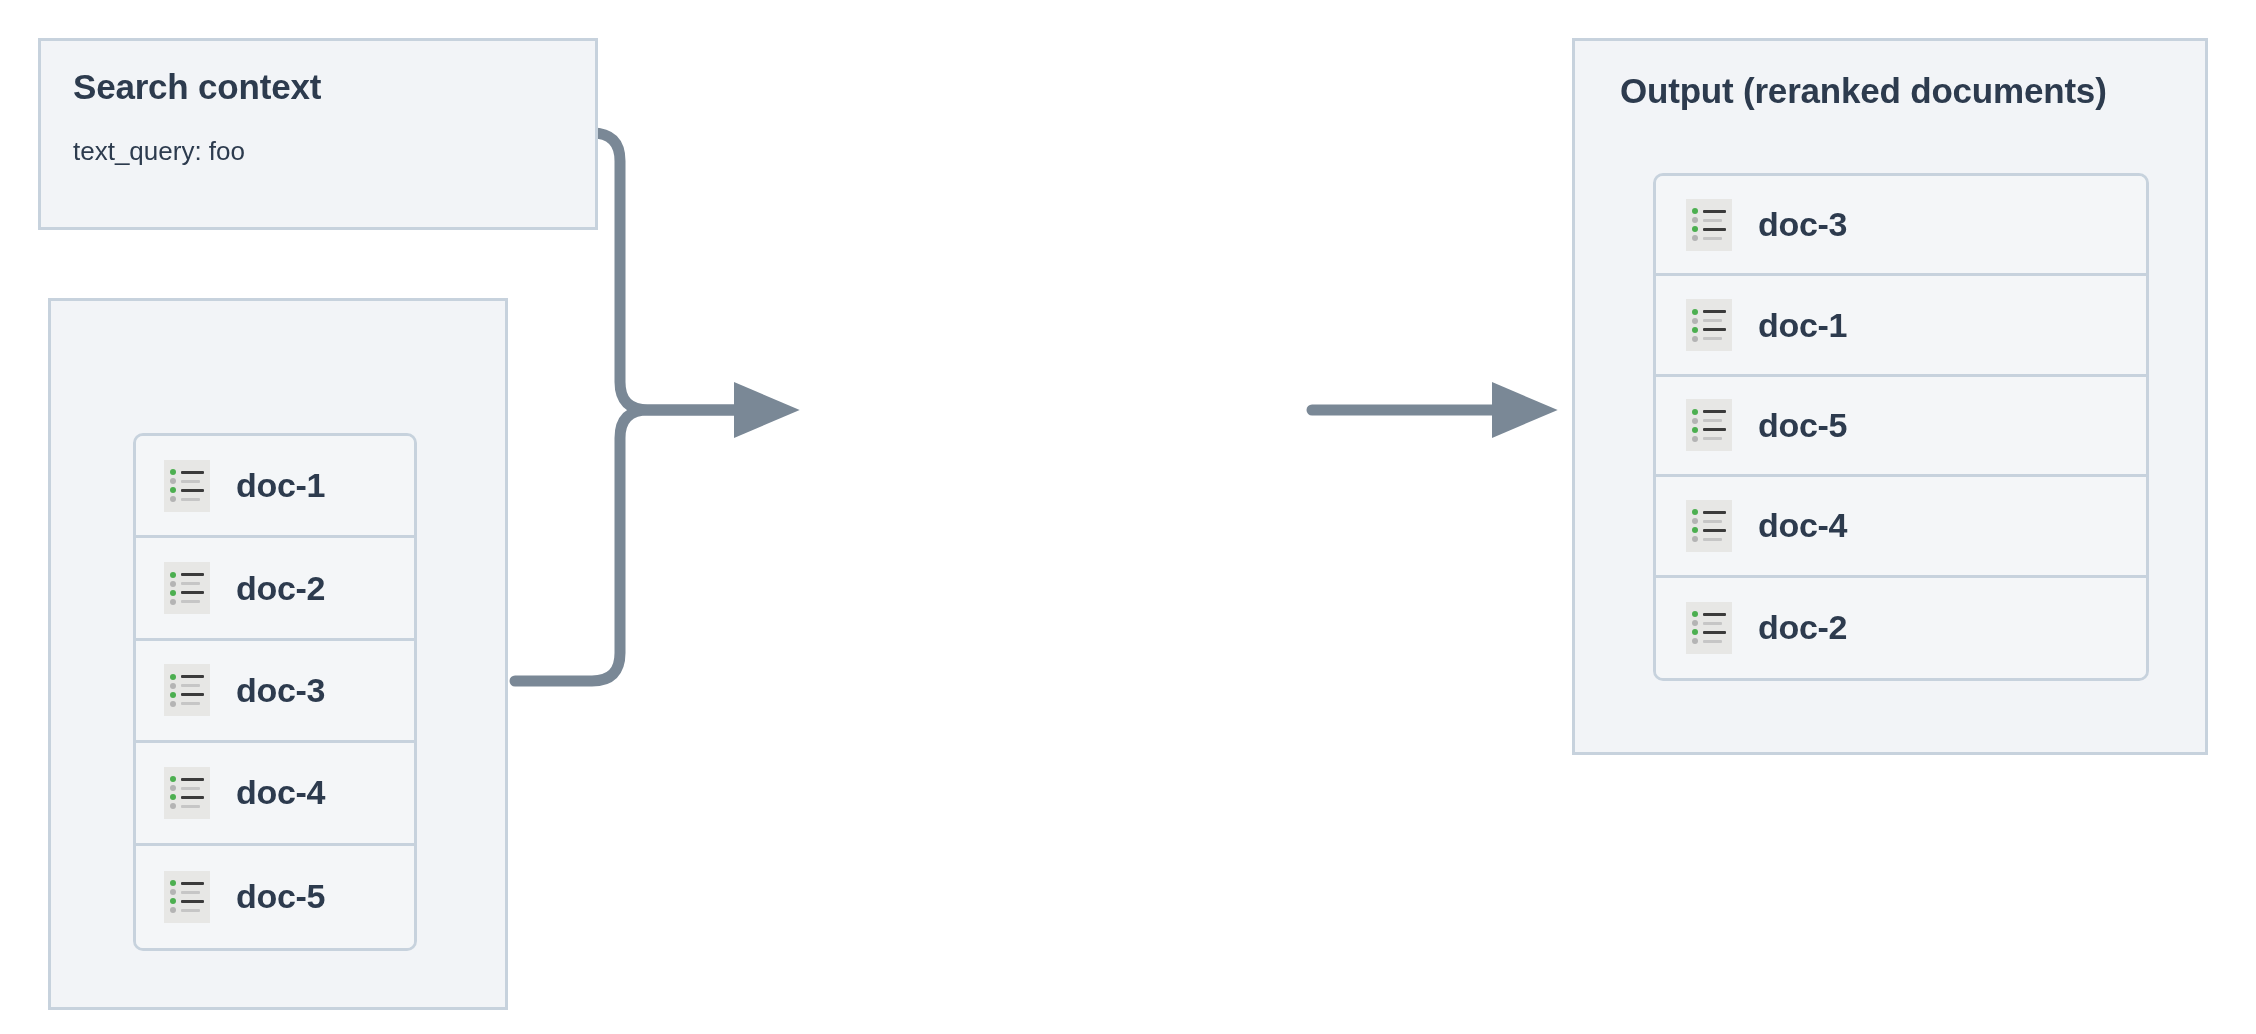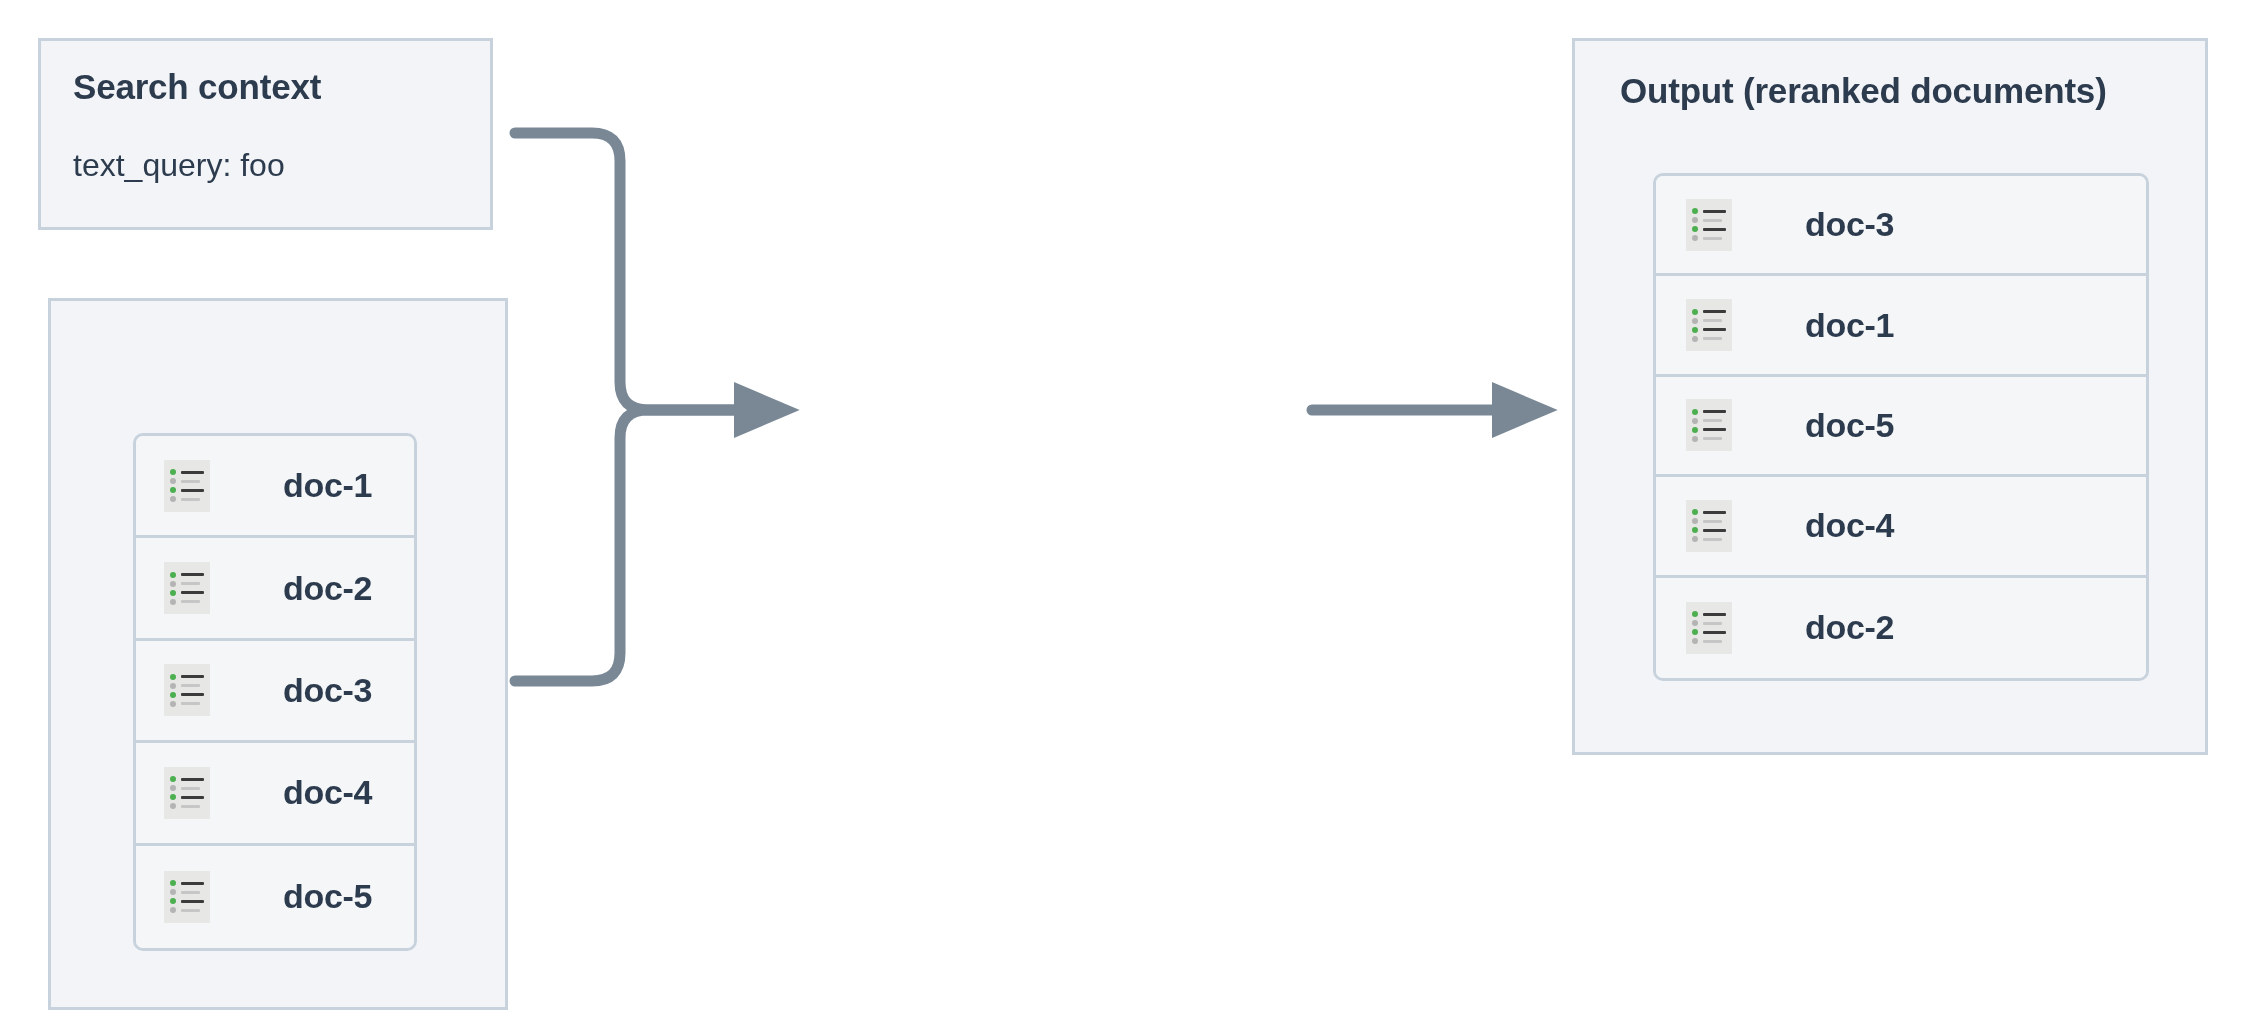--- a/index.html
+++ b/index.html
@@ -40,32 +40,32 @@
   .panel-body {
     position: absolute;
     color: #2d3b4e;
     white-space: nowrap;
   }
 
   
   #search-context-panel {
     left: 38px;
     top: 38px;
-    width: 455px;
+    width: 560px;
     height: 192px;
   }
   #search-context-title {
     left: 32px;
     top: 26px;
     font-size: 35px;
   }
   #search-context-query {
     left: 32px;
-    top: 106px;
-    font-size: 32px;
+    top: 95px;
+    font-size: 26px;
     font-weight: normal;
   }
 
   
   #input-documents-panel {
     left: 48px;
     top: 298px;
     width: 460px;
     height: 712px;
   }
@@ -108,21 +108,20 @@
     top: 132px;
     width: 496px;
     height: 508px;
   }
   .doc-item {
     display: flex;
     align-items: center;
     box-sizing: border-box;
     border-bottom: 3px solid #c7d2dd;
     background: #f4f6f8;
-    gap: 47px;
   }
   #input-doc-list .doc-item { height: 20%; padding-left: 28px; }
   #output-doc-list .doc-item { height: 20%; padding-left: 30px; }
   .doc-item:last-child { border-bottom: none; }
 
   .doc-label {
     font-weight: bold;
     font-size: 34px;
     color: #2d3b4e;
     margin-left: 26px;

